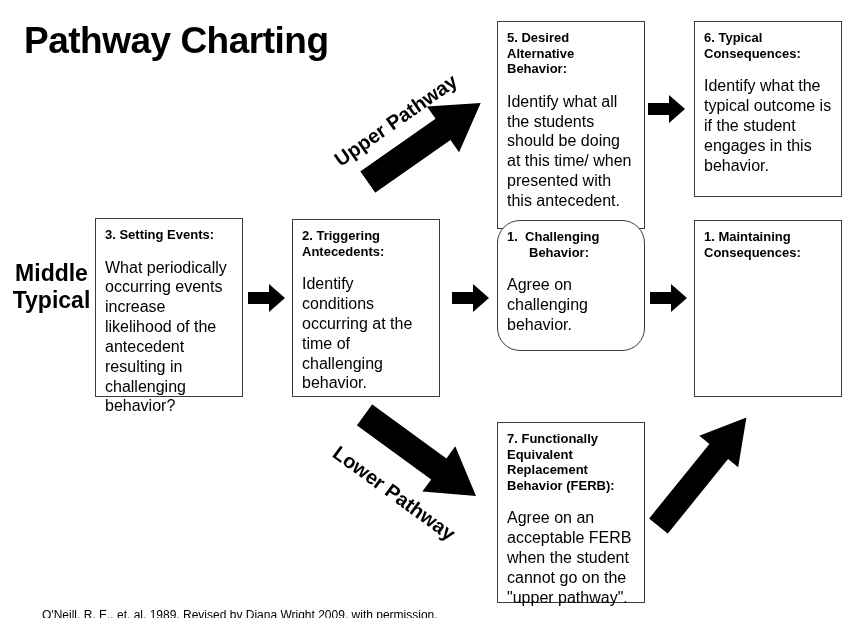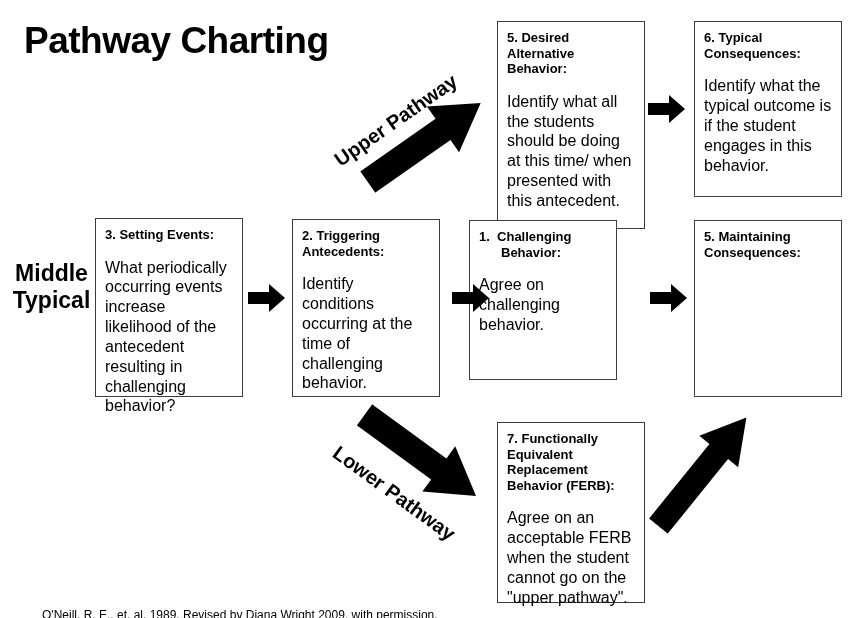--- a/index.html
+++ b/index.html
@@ -20,21 +20,21 @@
     border:1px solid #3c3c3c; background:#ffffff;
     padding:8px 9px;
   }
   .box .hdr { font-size:13px; font-weight:bold; line-height:1.2; margin:0 0 15px 0; }
   .box .bdy { font-size:16px; line-height:1.24; margin:0; }
   .hang { padding-left:22px; text-indent:-22px; white-space:pre-wrap; }
   #box5 { left:497px; top:7px;   height:208px; }
   #box6 { left:694px; top:7px;   height:176px; }
   #box3 { left:95px;  top:204px; height:179px; }
   #box2 { left:292px; top:205px; height:178px; }
-  #box1 { left:469px; top:206px; height:160px; }
+  #box1 { left:497px; top:206px; height:131px;border-radius:23px; }
   #box4 { left:694px; top:206px; height:177px; }
   #box7 { left:497px; top:408px; height:181px; }
   .arrow { position:absolute; }
   .arrow svg { display:block; }
   #arrow-3-2 { left:248px; top:268px; }
   #arrow-2-1 { left:452px; top:268px; }
   #arrow-1-4 { left:650px; top:268px; }
   #arrow-5-6 { left:648px; top:79px; }
   #arrow-upper { left:355px; top:98px;  transform:rotate(-35deg); }
   #arrow-lower { left:351px; top:412px; transform:rotate(36deg); }
@@ -76,21 +76,21 @@
   </div>
   <div class="box" id="box2">
     <div class="hdr">2. Triggering Antecedents:</div>
     <div class="bdy">Identify conditions occurring at the time of challenging behavior.</div>
   </div>
   <div class="box" id="box1">
     <div class="hdr hang">1.  Challenging Behavior:</div>
     <div class="bdy">Agree on challenging behavior.</div>
   </div>
   <div class="box" id="box4">
-    <div class="hdr">5. Maintaining Consequences:</div>
+    <div class="hdr">1. Maintaining Consequences:</div>
   </div>
 
   <div class="box" id="box7">
     <div class="hdr">7. Functionally Equivalent Replacement Behavior (FERB):</div>
     <div class="bdy">Agree on an acceptable FERB when the student cannot go on the "upper pathway".</div>
   </div>
 
   <div class="arrow" id="arrow-3-2">
     <svg width="38" height="32" viewBox="0 0 38 32">
         <polygon points="0,10 21,10 21,2 37,16 21,30 21,22 0,22" fill="#000"></polygon>

